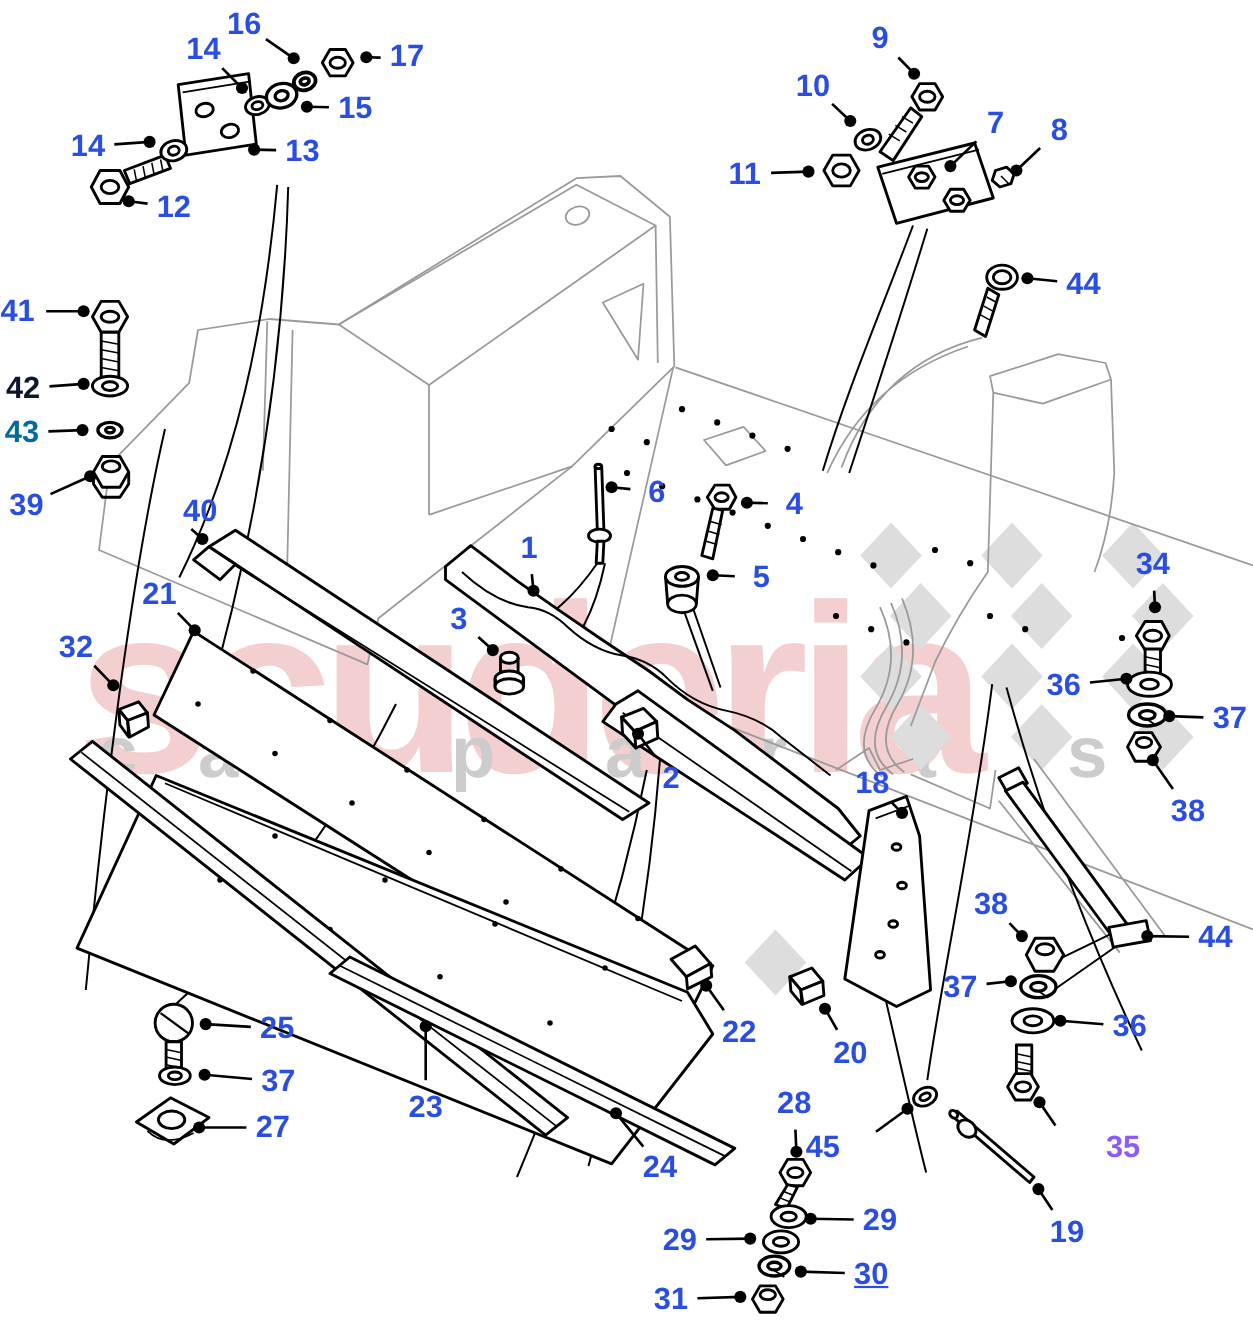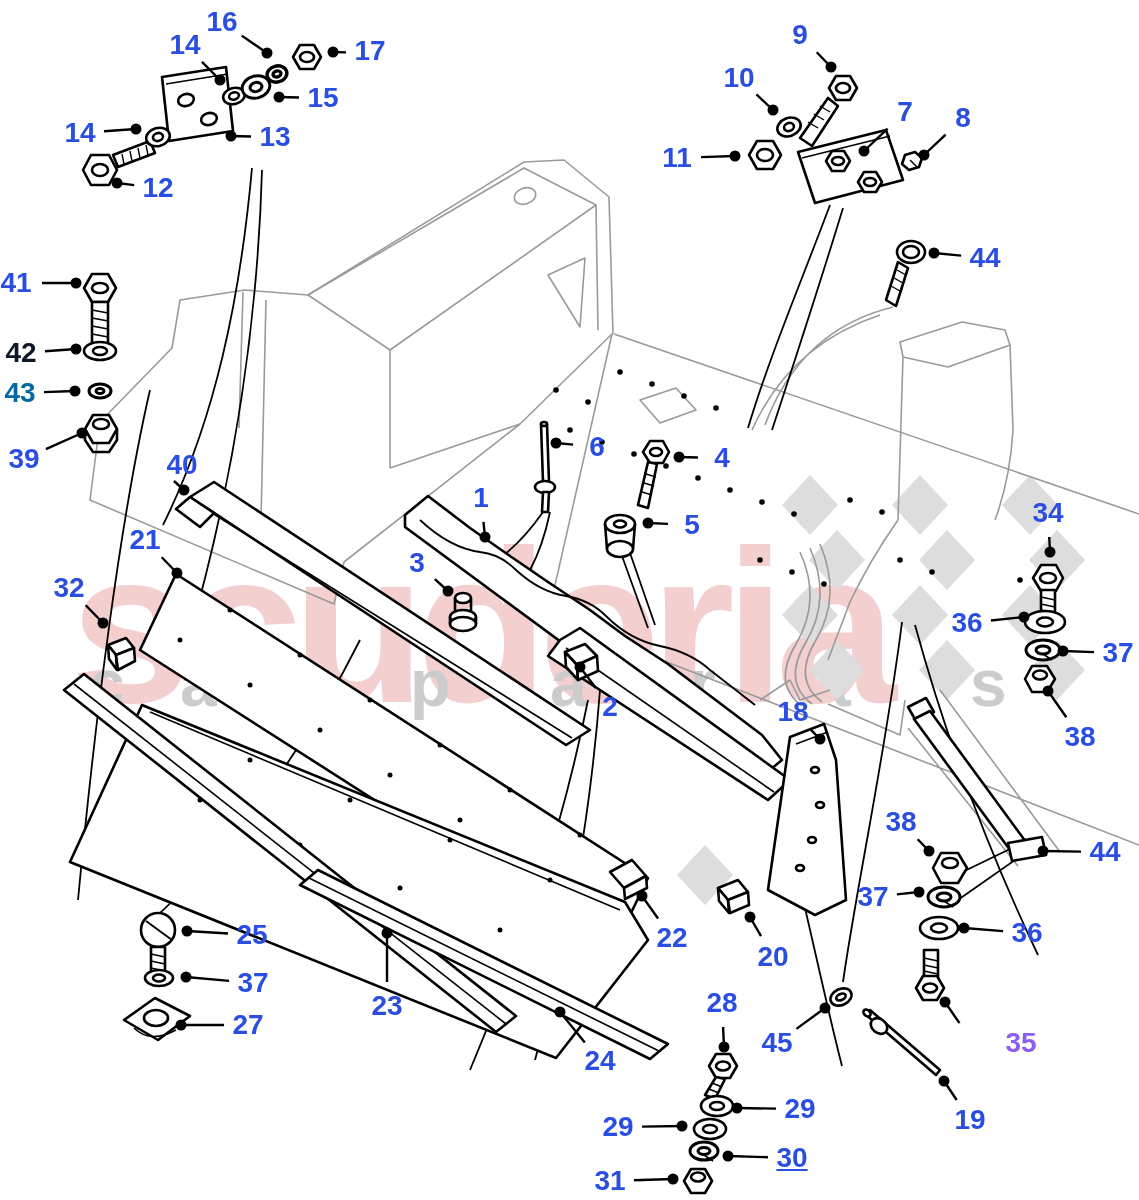--- a/index.html
+++ b/index.html
@@ -543,17 +543,17 @@
       <div class="co-label" style="left: 252px; top: 935px; color: rgb(42, 78, 226);">25</div>
       <div class="co-label" style="left: 253px; top: 983px; color: rgb(42, 78, 226);">37</div>
       <div class="co-label" style="left: 248px; top: 1025px; color: rgb(42, 78, 226);">27</div>
       <div class="co-label" style="left: 387px; top: 1006px; color: rgb(42, 78, 226);">23</div>
       <div class="co-label" style="left: 600px; top: 1061px; color: rgb(42, 78, 226);">24</div>
       <div class="co-label" style="left: 722px; top: 1003px; color: rgb(42, 78, 226);">28</div>
       <div class="co-label" style="left: 800px; top: 1109px; color: rgb(42, 78, 226);">29</div>
       <div class="co-label" style="left: 618px; top: 1127px; color: rgb(42, 78, 226);">29</div>
       <div class="co-label" style="left: 792px; top: 1158px; color: rgb(42, 78, 226); text-decoration: underline;">30</div>
       <div class="co-label" style="left: 610px; top: 1181px; color: rgb(42, 78, 226);">31</div>
-      <div class="co-label" style="left: 777px; top: 1043px; color: rgb(42, 78, 226);">45</div>
+      <div class="co-label" style="left: 748px; top: 1043px; color: rgb(42, 78, 226);">45</div>
       <div class="co-label" style="left: 973px; top: 1043px; color: #8b5cf6; margin-left: 48px;">35</div>
       <div class="co-label" style="left: 970px; top: 1120px; color: rgb(42, 78, 226);">19</div>
     </div>
 </div>
 
 </body></html>

